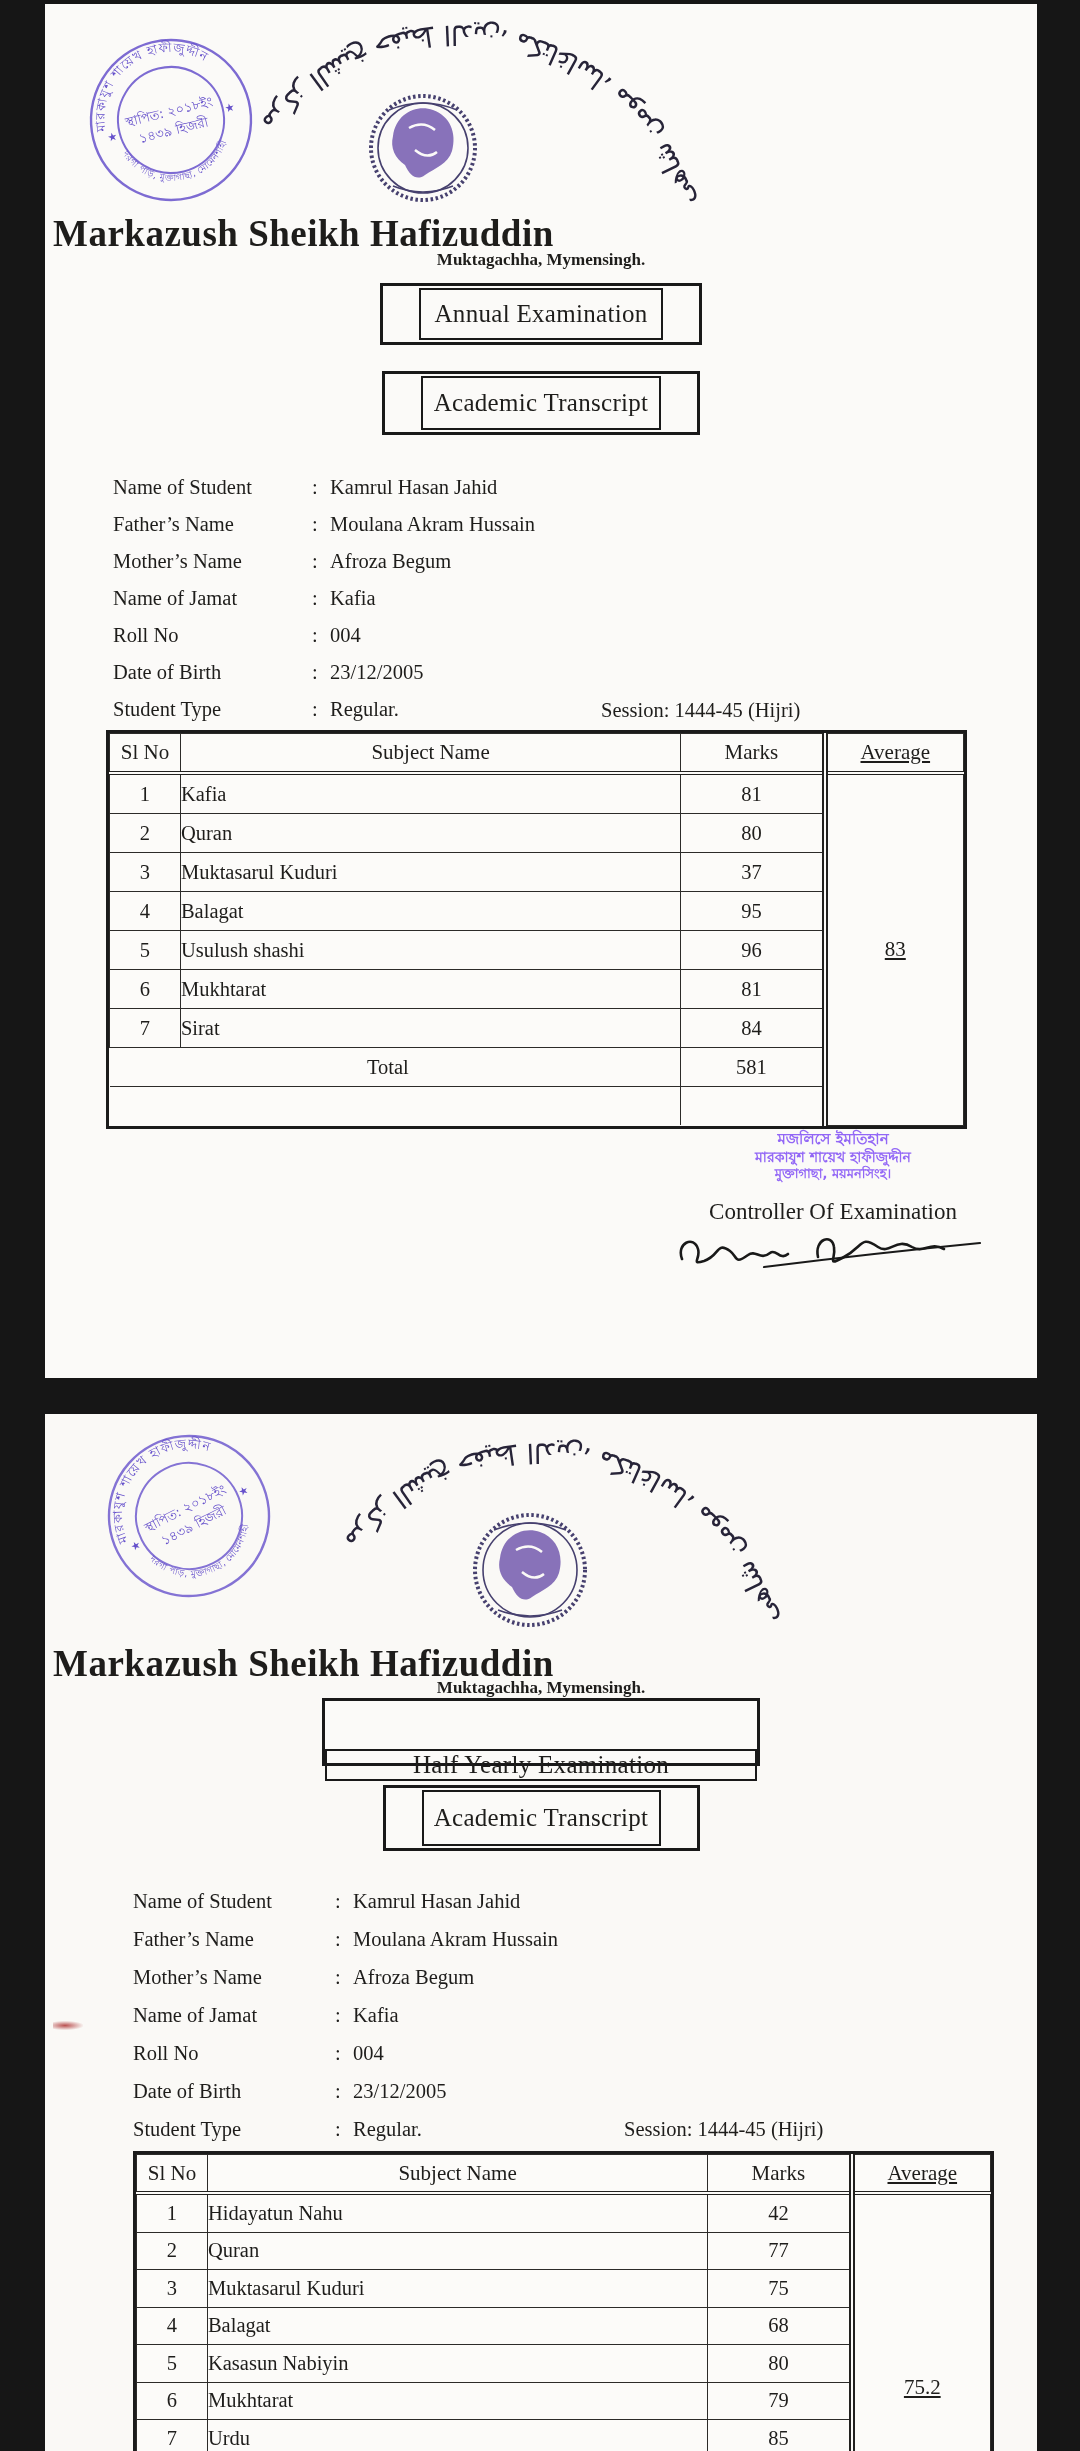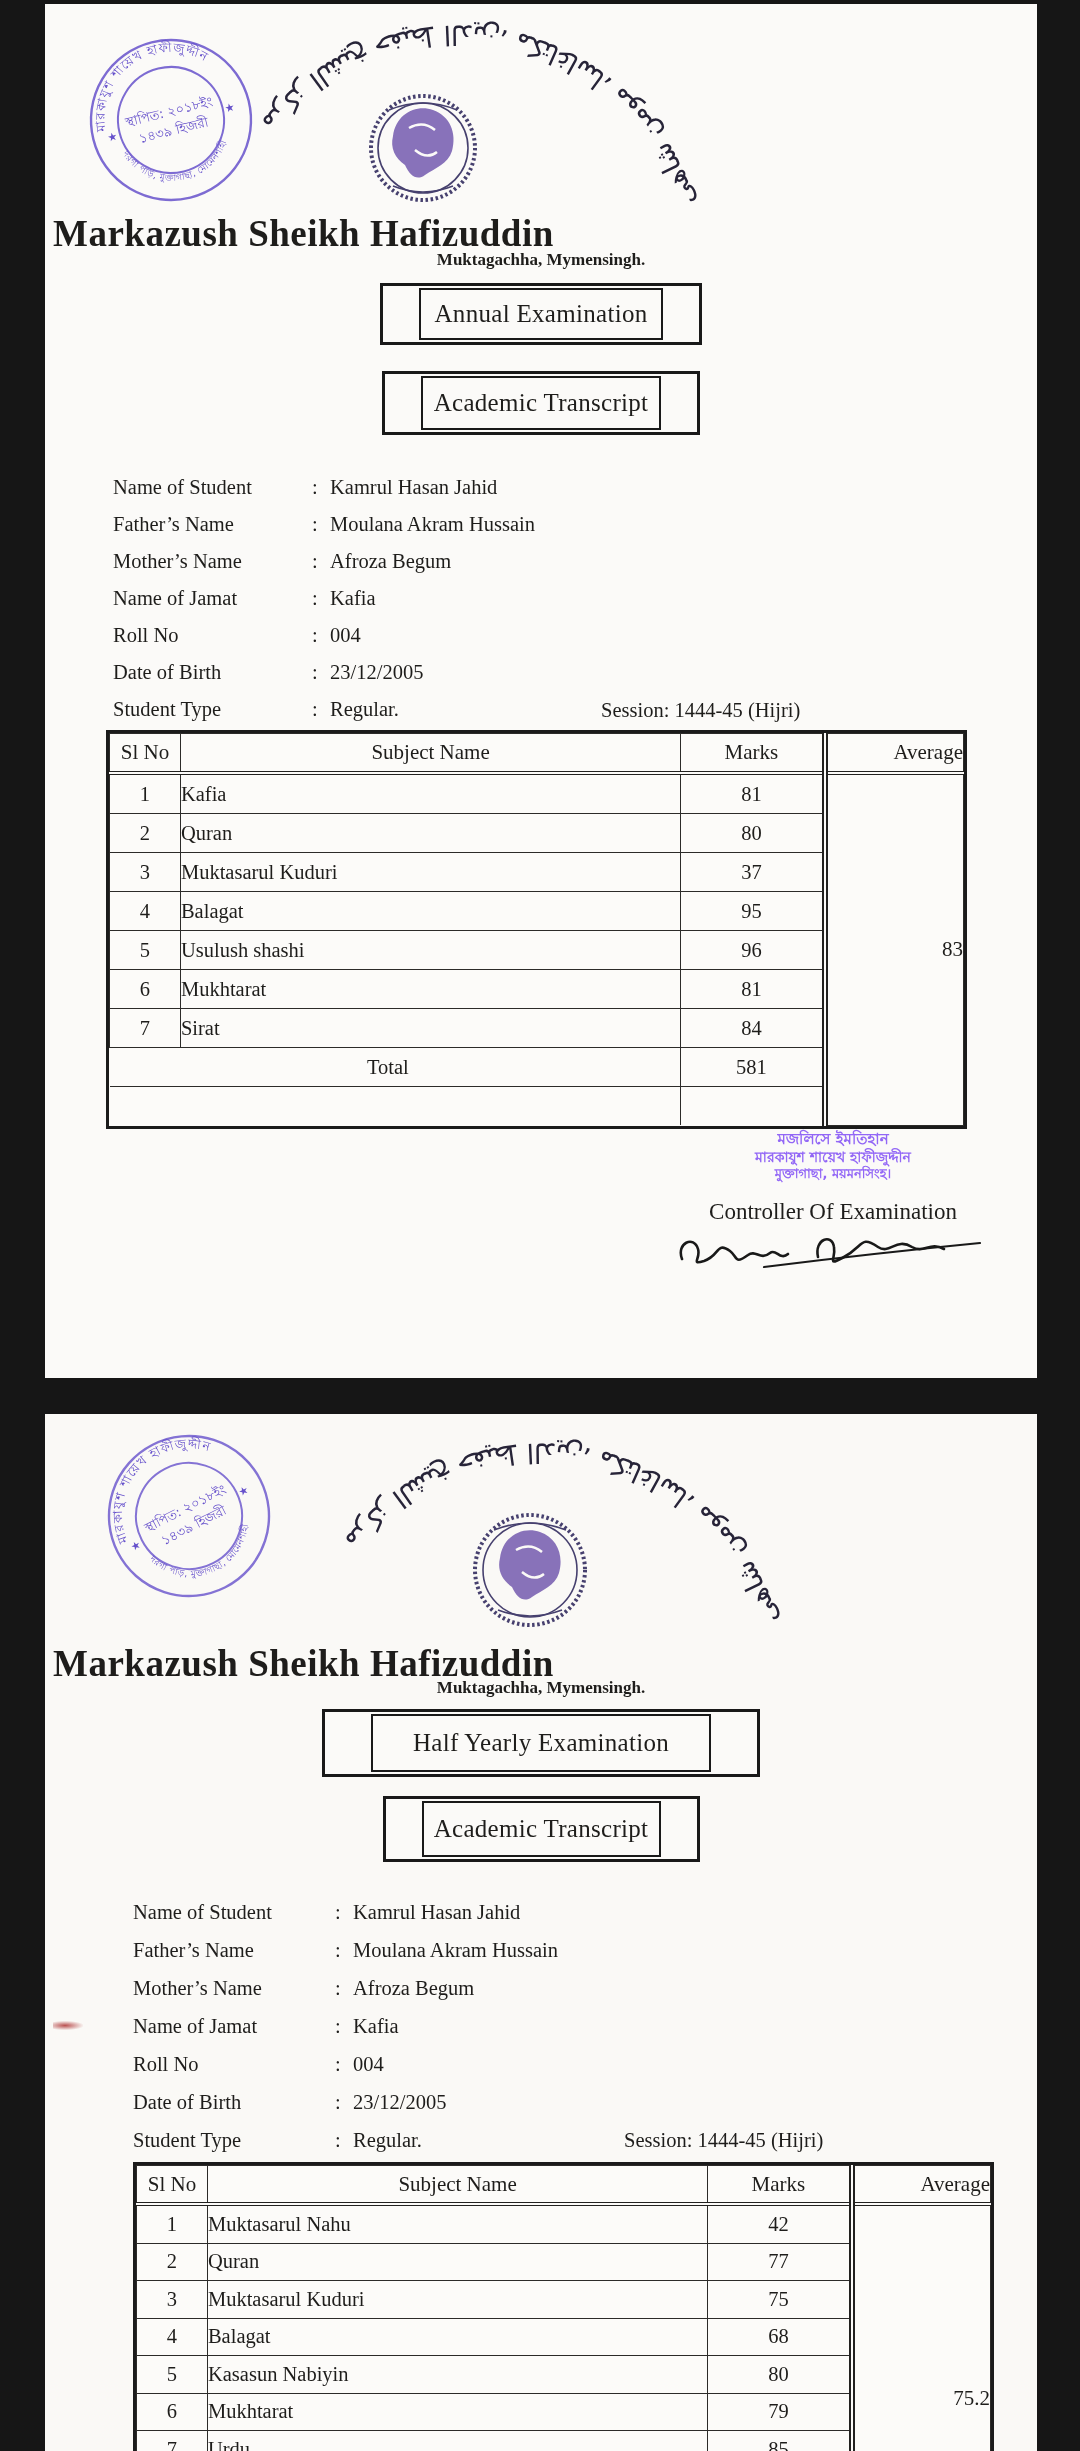--- a/index.html
+++ b/index.html
@@ -29,21 +29,21 @@
 
   
   .boxes{text-align:center;}
   .banner{display:flex;border:3px solid #191919;background:#fbfaf8;margin:0 auto;}
   .banner .endcell{flex:0 0 36px;}
   .doc2 .banner.exam .endcell{flex:0 0 46px;}
   .banner .mid{flex:1;border:2.5px solid #191919;margin:2px 0;display:flex;align-items:center;justify-content:center;
                font-size:25px;letter-spacing:.3px;}
   .doc1 .banner.exam{width:316px;height:56px;margin-top:4px;}
   .doc1 .banner.transcript{width:312px;height:58px;margin-top:26px;}
-  .doc2 .banner.exam{width:432px;height:62px;margin-top:14px;}
+  .doc2 .banner.exam{width:432px;height:62px;margin-top:3px;flex-direction:column;}
   .doc2 .banner.transcript{width:311px;height:60px;margin-top:19px;}
 
   
   .info{position:relative;}
   .doc1 .info{margin-top:34px;padding-left:68px;}
   .doc2 .info{margin-top:31px;padding-left:88px;}
   .info-row{display:flex;font-size:20.5px;}
   .doc1 .info-row{height:37px;align-items:center;}
   .doc2 .info-row{height:38px;align-items:center;}
   .info-label{width:199px;}
@@ -63,21 +63,21 @@
   table.marks th{font-weight:400;font-size:21px;}
   table.marks th,table.marks td{border:1.5px solid #2c2b29;padding:0;}
   table.marks thead th{border-bottom:4px double #22211f;}
   .doc1 table.marks th,.doc1 table.marks td{height:37px;}
   .doc1 table.marks tbody td{height:38px;}
   .doc2 table.marks th{height:36px;}
   .doc2 table.marks tbody td{height:36.5px;}
   td.sl,th.sl{text-align:center;}
   td.sub{padding-left:16px;}
   td.mk,th.mk{text-align:center;}
-  td.avg,th.avg{text-align:right;border-left:6px double #22211f !important;}
+  td.avg,th.avg{text-align:center;border-left:6px double #22211f !important;text-decoration:underline;}
   td.avg{vertical-align:middle;font-size:21px;}
   .doc2 td.avg{vertical-align:top;padding-top:180px;}
   tr.total-row td{border-top:1.5px solid #2c2b29;}
   tr.total-row td.tlabel{text-align:center;padding-right:14px;border-left:none;height:44px;}
   tr.pad-row td{height:12px;border-top:none;}
 
   
   .controller{position:absolute;left:592px;top:1126px;width:392px;text-align:center;}
   .ctrl-stamp{color:#8b5cf6;font-weight:700;line-height:1.25;opacity:.93;
               font-family:"DejaVu Sans",sans-serif;}
@@ -379,21 +379,21 @@
           <tr>
             <th class="sl">Sl No</th>
             <th>Subject Name</th>
             <th class="mk">Marks</th>
             <th class="avg">Average</th>
           </tr>
         </thead>
         <tbody>
           <tr>
             <td class="sl">1</td>
-            <td class="sub">Muktasarul Nahu</td>
+            <td class="sub">Hidayatun Nahu</td>
             <td class="mk">42</td>
             <td class="avg" rowspan="7">75.2</td>
           </tr>
           <tr>
             <td class="sl">2</td>
             <td class="sub">Quran</td>
             <td class="mk">77</td>
           </tr>
           <tr>
             <td class="sl">3</td>

